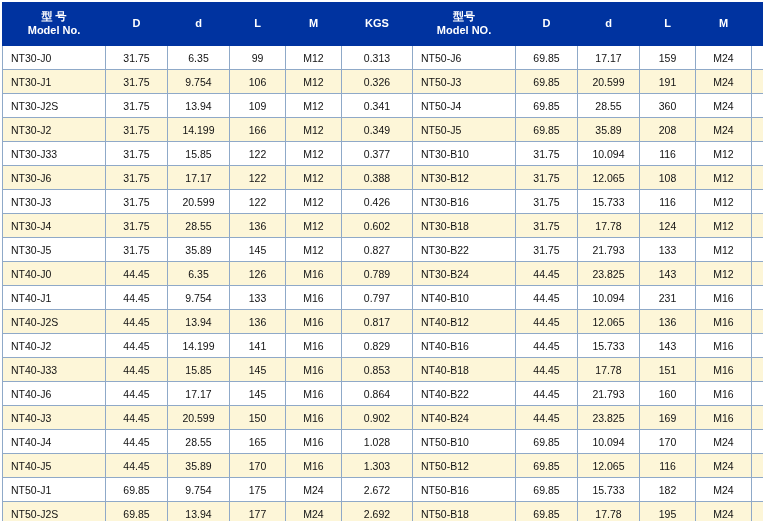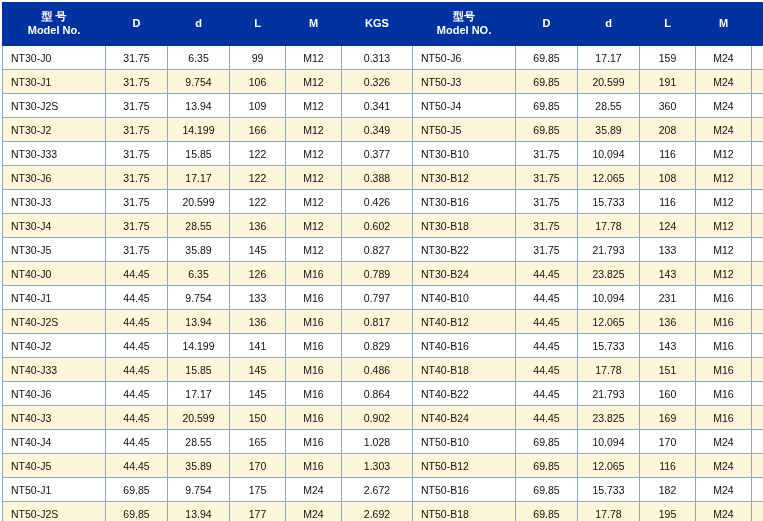--- a/index.html
+++ b/index.html
@@ -284,21 +284,21 @@
         <td>143</td>
         <td>M16</td>
         <td>0.848</td>
       </tr>
       <tr class="row-odd">
         <td class="model">NT40-J33</td>
         <td>44.45</td>
         <td>15.85</td>
         <td>145</td>
         <td>M16</td>
-        <td>0.486</td>
+        <td>0.853</td>
         <td class="model">NT40-B18</td>
         <td>44.45</td>
         <td>17.78</td>
         <td>151</td>
         <td>M16</td>
         <td>0.869</td>
       </tr>
       <tr class="row-even">
         <td class="model">NT40-J6</td>
         <td>44.45</td>

